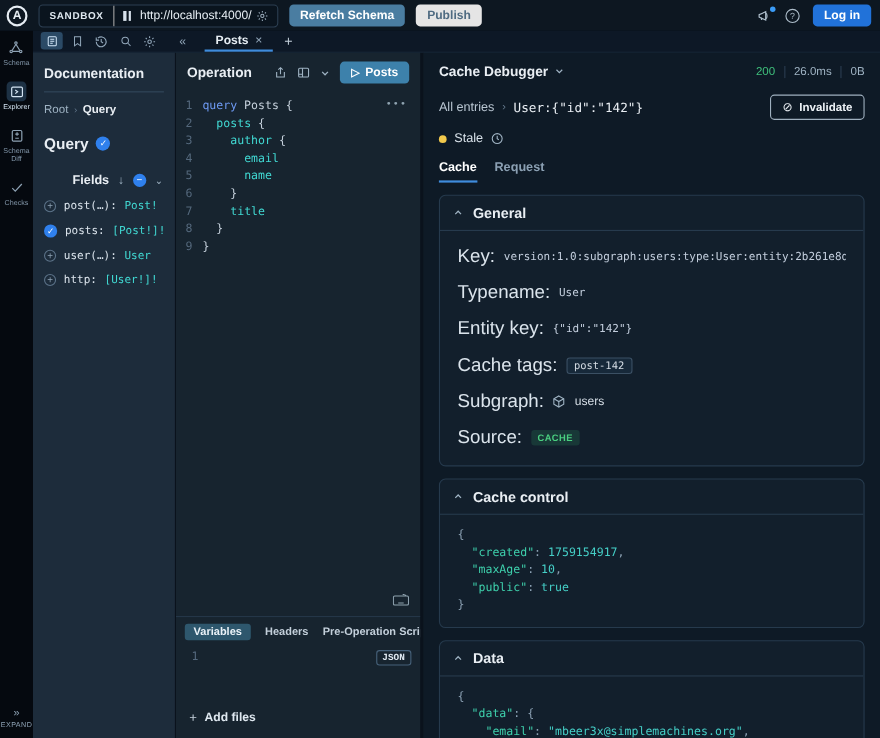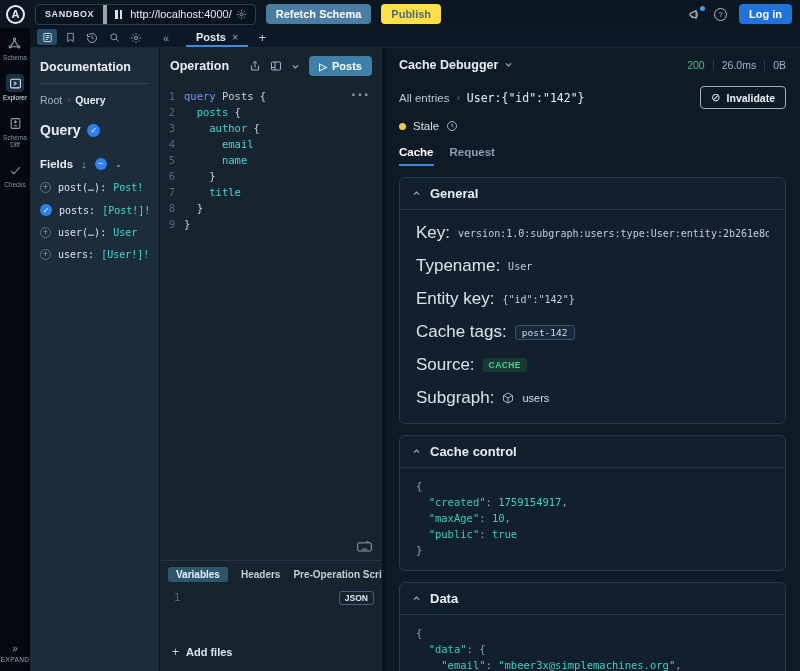--- a/index.html
+++ b/index.html
@@ -3,28 +3,28 @@
 <meta charset="utf-8">
 <style>
   * { margin:0; padding:0; box-sizing:border-box; }
   html,body { width:800px; height:671px; overflow:hidden; }
   body { background:#0a1119; font-family:"Liberation Sans", sans-serif; color:#dbe4ec; }
 
   
   .topbar { height:28px; background:#0d1721; display:flex; align-items:center; gap:10px; padding:0 8px 0 6px; }
   .logo { width:19px; height:19px; border:2px solid #e6edf3; border-radius:50%; display:flex; align-items:center; justify-content:center; font-size:11px; font-weight:bold; color:#e6edf3; flex:none; }
   .urlbar { display:flex; align-items:center; height:21px; background:#0a141e; border:1px solid #2c3f52; border-radius:4px; overflow:hidden; }
-  .sandbox { padding:0 9px; font-size:9px; font-weight:bold; letter-spacing:.6px; color:#dfe8f0; border-right:4px solid #a3a3a3; height:100%; display:flex; align-items:center; }
+  .sandbox { padding:0 9px; font-size:9px; font-weight:bold; letter-spacing:.6px; color:#dfe8f0; border-right:1px solid #a3a3a3; height:100%; display:flex; align-items:center; }
   .pausewrap { display:flex; gap:2px; padding:0 8px; }
   .pausewrap i { width:2.5px; height:9px; background:#d7e2ec; display:block; }
   .urltext { font-size:11px; color:#e6edf3; padding-right:26px; }
   .urlgear { color:#9fb1c1; font-size:11px; padding-right:8px; margin-left:-22px; display:flex; }
   .btn { border:none; border-radius:4px; font-family:inherit; font-size:11px; font-weight:bold; padding:4px 10px; cursor:pointer; }
   .btn-refetch { background:#4a7da1; color:#ffffff; }
-  .btn-publish { background:#fde047; color:#4f6b82; }
+  .btn-publish { background:#e5e5e5; color:#4f6b82; }
   .topbar-right { margin-left:auto; display:flex; align-items:center; gap:12px; }
   .megaphone { position:relative; color:#aebecb; display:flex; }
   .megaphone .dot { position:absolute; top:-2px; right:-3px; width:5px; height:5px; background:#3b9cf7; border-radius:50%; }
   .help { width:13px; height:13px; border:1px solid #aebecb; border-radius:50%; color:#aebecb; font-size:8px; display:flex; align-items:center; justify-content:center; }
   .btn-login { background:#2172d9; color:#fff; }
 
   
   .frame { display:flex; height:643px; }
   .rail { width:30px; background:#05090f; display:flex; flex-direction:column; align-items:center; padding-top:6px; flex:none; position:relative; }
   .rail-item { display:flex; flex-direction:column; align-items:center; gap:2px; margin-bottom:13px; color:#8ea2b4; cursor:pointer; }
@@ -52,21 +52,21 @@
   .docpanel { width:130px; background:#1d2c3b; border-right:1px solid #0a121c; padding:12px 10px; flex:none; }
   .doc-title { font-size:12.5px; font-weight:bold; color:#e9eef3; }
   .doc-div { border-bottom:1px solid #33485c; margin:9px 0 10px; }
   .doc-crumb { font-size:10.5px; display:flex; gap:5px; align-items:center; }
   .doc-crumb .root { color:#9fb3c3; cursor:pointer; }
   .doc-crumb .sep { color:#64798d; font-size:9px; }
   .doc-crumb .cur { color:#e9eef3; font-weight:bold; }
   .doc-type { margin-top:16px; display:flex; align-items:center; gap:7px; }
   .doc-type .name { font-size:14px; font-weight:bold; color:#e9eef3; }
   .ckc { width:13px; height:13px; border-radius:50%; background:#2f80ed; color:#fff; font-size:8px; display:flex; align-items:center; justify-content:center; flex:none; }
-  .doc-fields-row { margin-top:20px; display:flex; align-items:center; gap:8px; }
+  .doc-fields-row { margin-top:20px; display:flex; align-items:center; gap:8px;margin-left:26px; }
   .doc-fields-row .flabel { font-size:11.5px; font-weight:bold; color:#e9eef3; }
   .doc-fields-row .arrow { color:#9fb3c3; font-size:11px; cursor:pointer; }
   .minuscircle { width:12px; height:12px; border-radius:50%; background:#2f80ed; color:#fff; font-size:9px; line-height:11px; text-align:center; cursor:pointer; }
   .doc-fields-row .chev { color:#9fb3c3; font-size:9px; cursor:pointer; }
   .fieldlist { margin-top:12px; display:flex; flex-direction:column; gap:11px; }
   .fielditem { display:flex; align-items:center; gap:7px; cursor:pointer; }
   .pluscircle { width:11px; height:11px; border:1px solid #5c7389; border-radius:50%; color:#8ea2b4; font-size:9px; line-height:9px; text-align:center; flex:none; }
   .fielditem .fname { font-family:"DejaVu Sans Mono", monospace; font-size:10px; color:#dbe4ec; white-space:nowrap; }
   .fielditem .ftype { font-family:"DejaVu Sans Mono", monospace; font-size:10px; color:#41d9d3; }
 
@@ -84,21 +84,21 @@
   .tok-kw { color:#6f9bf5; } .tok-pl { color:#c6d1dc; } .tok-fld { color:#41d9d3; }
   .tok-k { color:#3ed0ac; } .tok-v { color:#45cfc7; } .tok-s { color:#45cfc7; } .tok-p { color:#8ba0b3; }
   .ellipsis { position:absolute; top:8px; right:12px; color:#8fa3b0; font-size:9px; letter-spacing:1px; cursor:pointer; }
   .kbd-icon { position:absolute; bottom:6px; right:10px; color:#8fa3b0; cursor:pointer; }
 
   .opbottom { border-top:1px solid #243648; flex:none; }
   .btabs { display:flex; align-items:center; gap:13px; padding:6px 8px 5px; white-space:nowrap; overflow:hidden; }
   .btab { font-size:10px; font-weight:bold; color:#c3cfda; cursor:pointer; }
   .btab.active { background:#2e576d; color:#eaf2f8; border-radius:3px; padding:2px 8px; }
   .minied { position:relative; height:48px; font-family:"DejaVu Sans Mono", monospace; font-size:10.5px; color:#54687c; padding:4px 0 0 14px; }
-  .jsonchip { position:absolute; top:4px; right:8px; border:1px solid #46617a; border-radius:3px; padding:1px 5px; font-family:Liberation Sans, sans-serif; font-size:8.5px; font-weight:bold; color:#dfe8f0; cursor:pointer; }
+  .jsonchip { position:absolute; top:4px; right:8px; border:1px solid #46617a; border-radius:3px; padding:1px 5px; font-family:Liberation Mono, monospace; font-size:8.5px; font-weight:bold; color:#dfe8f0; cursor:pointer; }
   .addfiles { display:flex; align-items:center; gap:7px; padding:10px 12px 12px; color:#dfe8f0; font-size:11px; font-weight:bold; cursor:pointer; }
   .addfiles .plus { font-size:12px; font-weight:normal; color:#c3cfda; }
 
   
   .rightpanel { flex:1; background:#0e1a26; padding:10px 14px; overflow:hidden; min-width:0; }
   .cdhead { display:flex; align-items:center; }
   .cdtitle { font-size:12.5px; font-weight:bold; color:#e9eef3; display:flex; align-items:center; gap:6px; cursor:pointer;justify-content:space-between; }
   .cdtitle .chev { color:#9fb3c3; }
   .cdstats { margin-left:auto; display:flex; align-items:center; font-size:10.5px; color:#9fb3c3; }
   .cdstats .ok { color:#3fc07c; }
@@ -283,21 +283,21 @@
             <span class="fname">posts:</span>
             <span class="ftype">[Post!]!</span>
           </div>
           <div class="fielditem">
             <span class="pluscircle">+</span>
             <span class="fname">user(…):</span>
             <span class="ftype">User</span>
           </div>
           <div class="fielditem">
             <span class="pluscircle">+</span>
-            <span class="fname">users:</span>
+            <span class="fname">http:</span>
             <span class="ftype">[User!]!</span>
           </div>
         </div>
       </div>
 
       <div class="oppanel">
         <div class="ophead">
           <span class="optitle">Operation</span>
           <span class="oicon">
             <svg width="12" height="12" viewBox="0 0 24 24" fill="none" stroke="currentColor" stroke-width="2">
@@ -451,33 +451,33 @@
             </div>
             <div class="grow">
               <span class="glabel">Entity key:</span>
               <span class="gval">{"id":"142"}</span>
             </div>
             <div class="grow">
               <span class="glabel">Cache tags:</span>
               <span class="chip">post-142</span>
             </div>
             <div class="grow">
-              <span class="glabel">Source:</span>
-              <span class="badge-cache">CACHE</span>
-            </div>
-            <div class="grow">
               <span class="glabel">Subgraph:</span>
               <span class="cube">
                 <svg width="12" height="12" viewBox="0 0 24 24" fill="none" stroke="currentColor" stroke-width="2">
                     <path d="M12 2l9 5v10l-9 5-9-5V7l9-5z"></path>
                     <path d="M3 7l9 5 9-5M12 12v10"></path>
                   </svg>
               </span>
               <span class="subval">users</span>
             </div>
+            <div class="grow">
+              <span class="glabel">Source:</span>
+              <span class="badge-cache">CACHE</span>
+            </div>
           </div>
         </div>
 
         <div class="card">
           <div class="cardhead">
             <span class="chev">
               <svg width="9" height="9" viewBox="0 0 24 24" fill="none" stroke="currentColor" stroke-width="3">
                   <path d="M5 15l7-7 7 7"></path>
                 </svg>
             </span>

